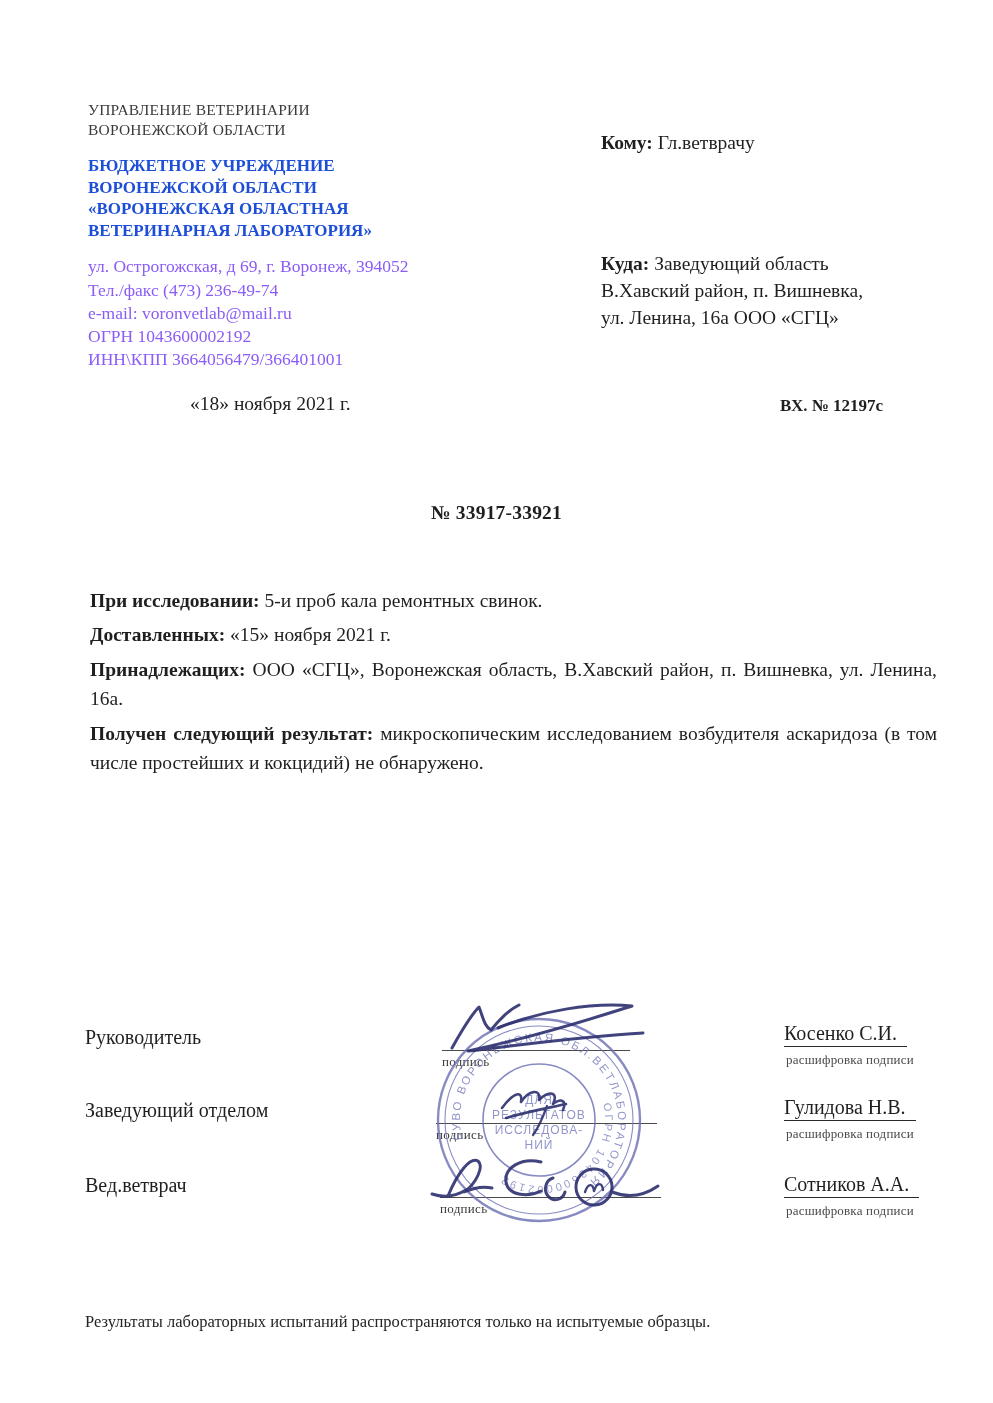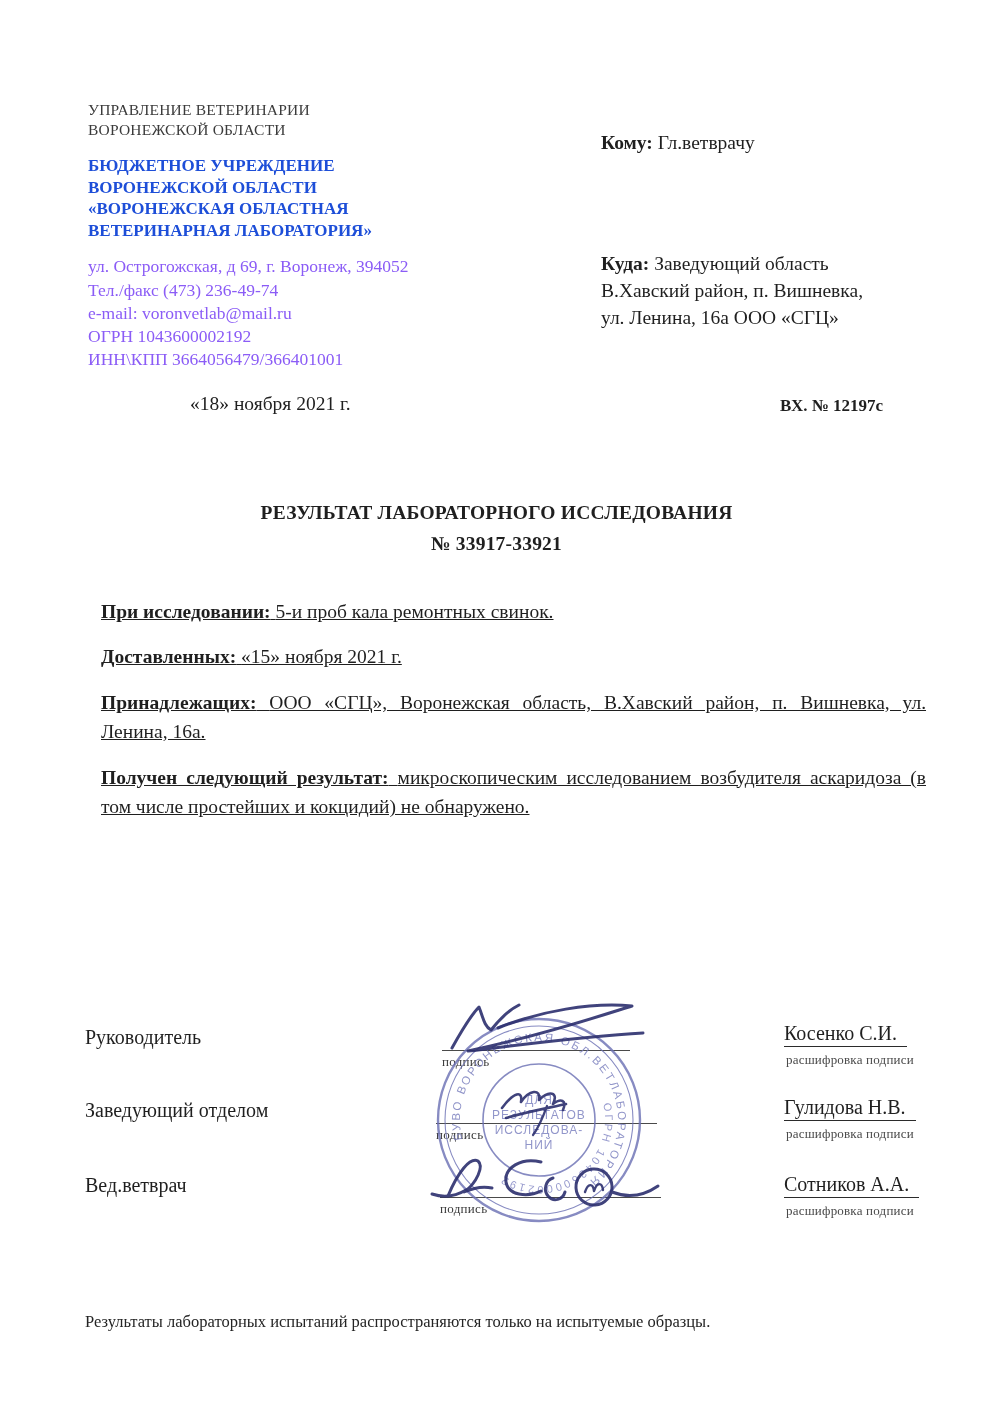--- a/index.html
+++ b/index.html
@@ -18,21 +18,21 @@
   .addr-where { position:absolute; left:601px; top:250px; width:350px; font-size:19.5px; line-height:27px; }
   .lbl { font-weight:bold; }
   
   .date-line { position:absolute; left:190px; top:393px; font-size:19.5px; }
   .incoming-no { position:absolute; left:780px; top:396px; font-size:17px; font-weight:bold; }
   
   .doc-title { position:absolute; left:0; top:497px; width:100%; text-align:center;
                font-weight:bold; font-size:19.5px; line-height:31px; letter-spacing:.2px; }
   
   .body-text { position:absolute; left:85px; top:581px; width:857px; font-size:19.5px; line-height:29.4px; }
-  .body-text p { margin:16px;text-decoration:underline; }
+  .body-text p { margin:5px; }
   .p-owner { text-align:justify; }
   .p-result { margin-top:26px; text-align:justify; }
   
   .sig-pos { position:absolute; left:85px; font-size:20px; }
   .sig-line { position:absolute; border-top:1.6px solid #4a4a4a; height:0; }
   .sig-cap { position:absolute; font-size:13px; color:#3a3a3a; text-align:left; letter-spacing:.3px; }
   .sig-name { position:absolute; left:784px; font-size:20px; }
   .sig-name span { display:inline-block; border-bottom:1.4px solid #2b2b2b; padding:0 10px 1px 0; }
   .name-cap { position:absolute; left:786px; font-size:13px; color:#4a4a4a; letter-spacing:.2px; }
   
@@ -77,21 +77,20 @@
       <span>Заведующий область</span>
     </div>
     <div>В.Хавский район, п. Вишневка,</div>
     <div>ул. Ленина, 16а ООО «СГЦ»</div>
   </div>
 
   <div class="date-line">«18» ноября 2021 г.</div>
   <div class="incoming-no">ВХ. № 12197с</div>
 
   <div class="doc-title">
-    <div>РЕЗУЛЬТАТ ЛАБОРАТОРНОГО ИССЛЕДОВАНИЯ</div>
     <div>№ 33917-33921</div>
   </div>
 
   <div class="body-text">
     <p><span class="lbl">При исследовании:</span> <span>5-и проб кала ремонтных свинок.</span></p>
     <p><span class="lbl">Доставленных:</span> <span>«15» ноября 2021 г.</span></p>
     <p class="p-owner"><span class="lbl">Принадлежащих:</span> <span>ООО «СГЦ», Воронежская область, В.Хавский район, п. Вишневка, ул. Ленина, 16а.</span></p>
     <p class="p-result"><span class="lbl">Получен следующий результат:</span> <span>микроскопическим исследованием возбудителя аскаридоза (в том числе простейших и кокцидий) не обнаружено.</span></p>
   </div>
 

